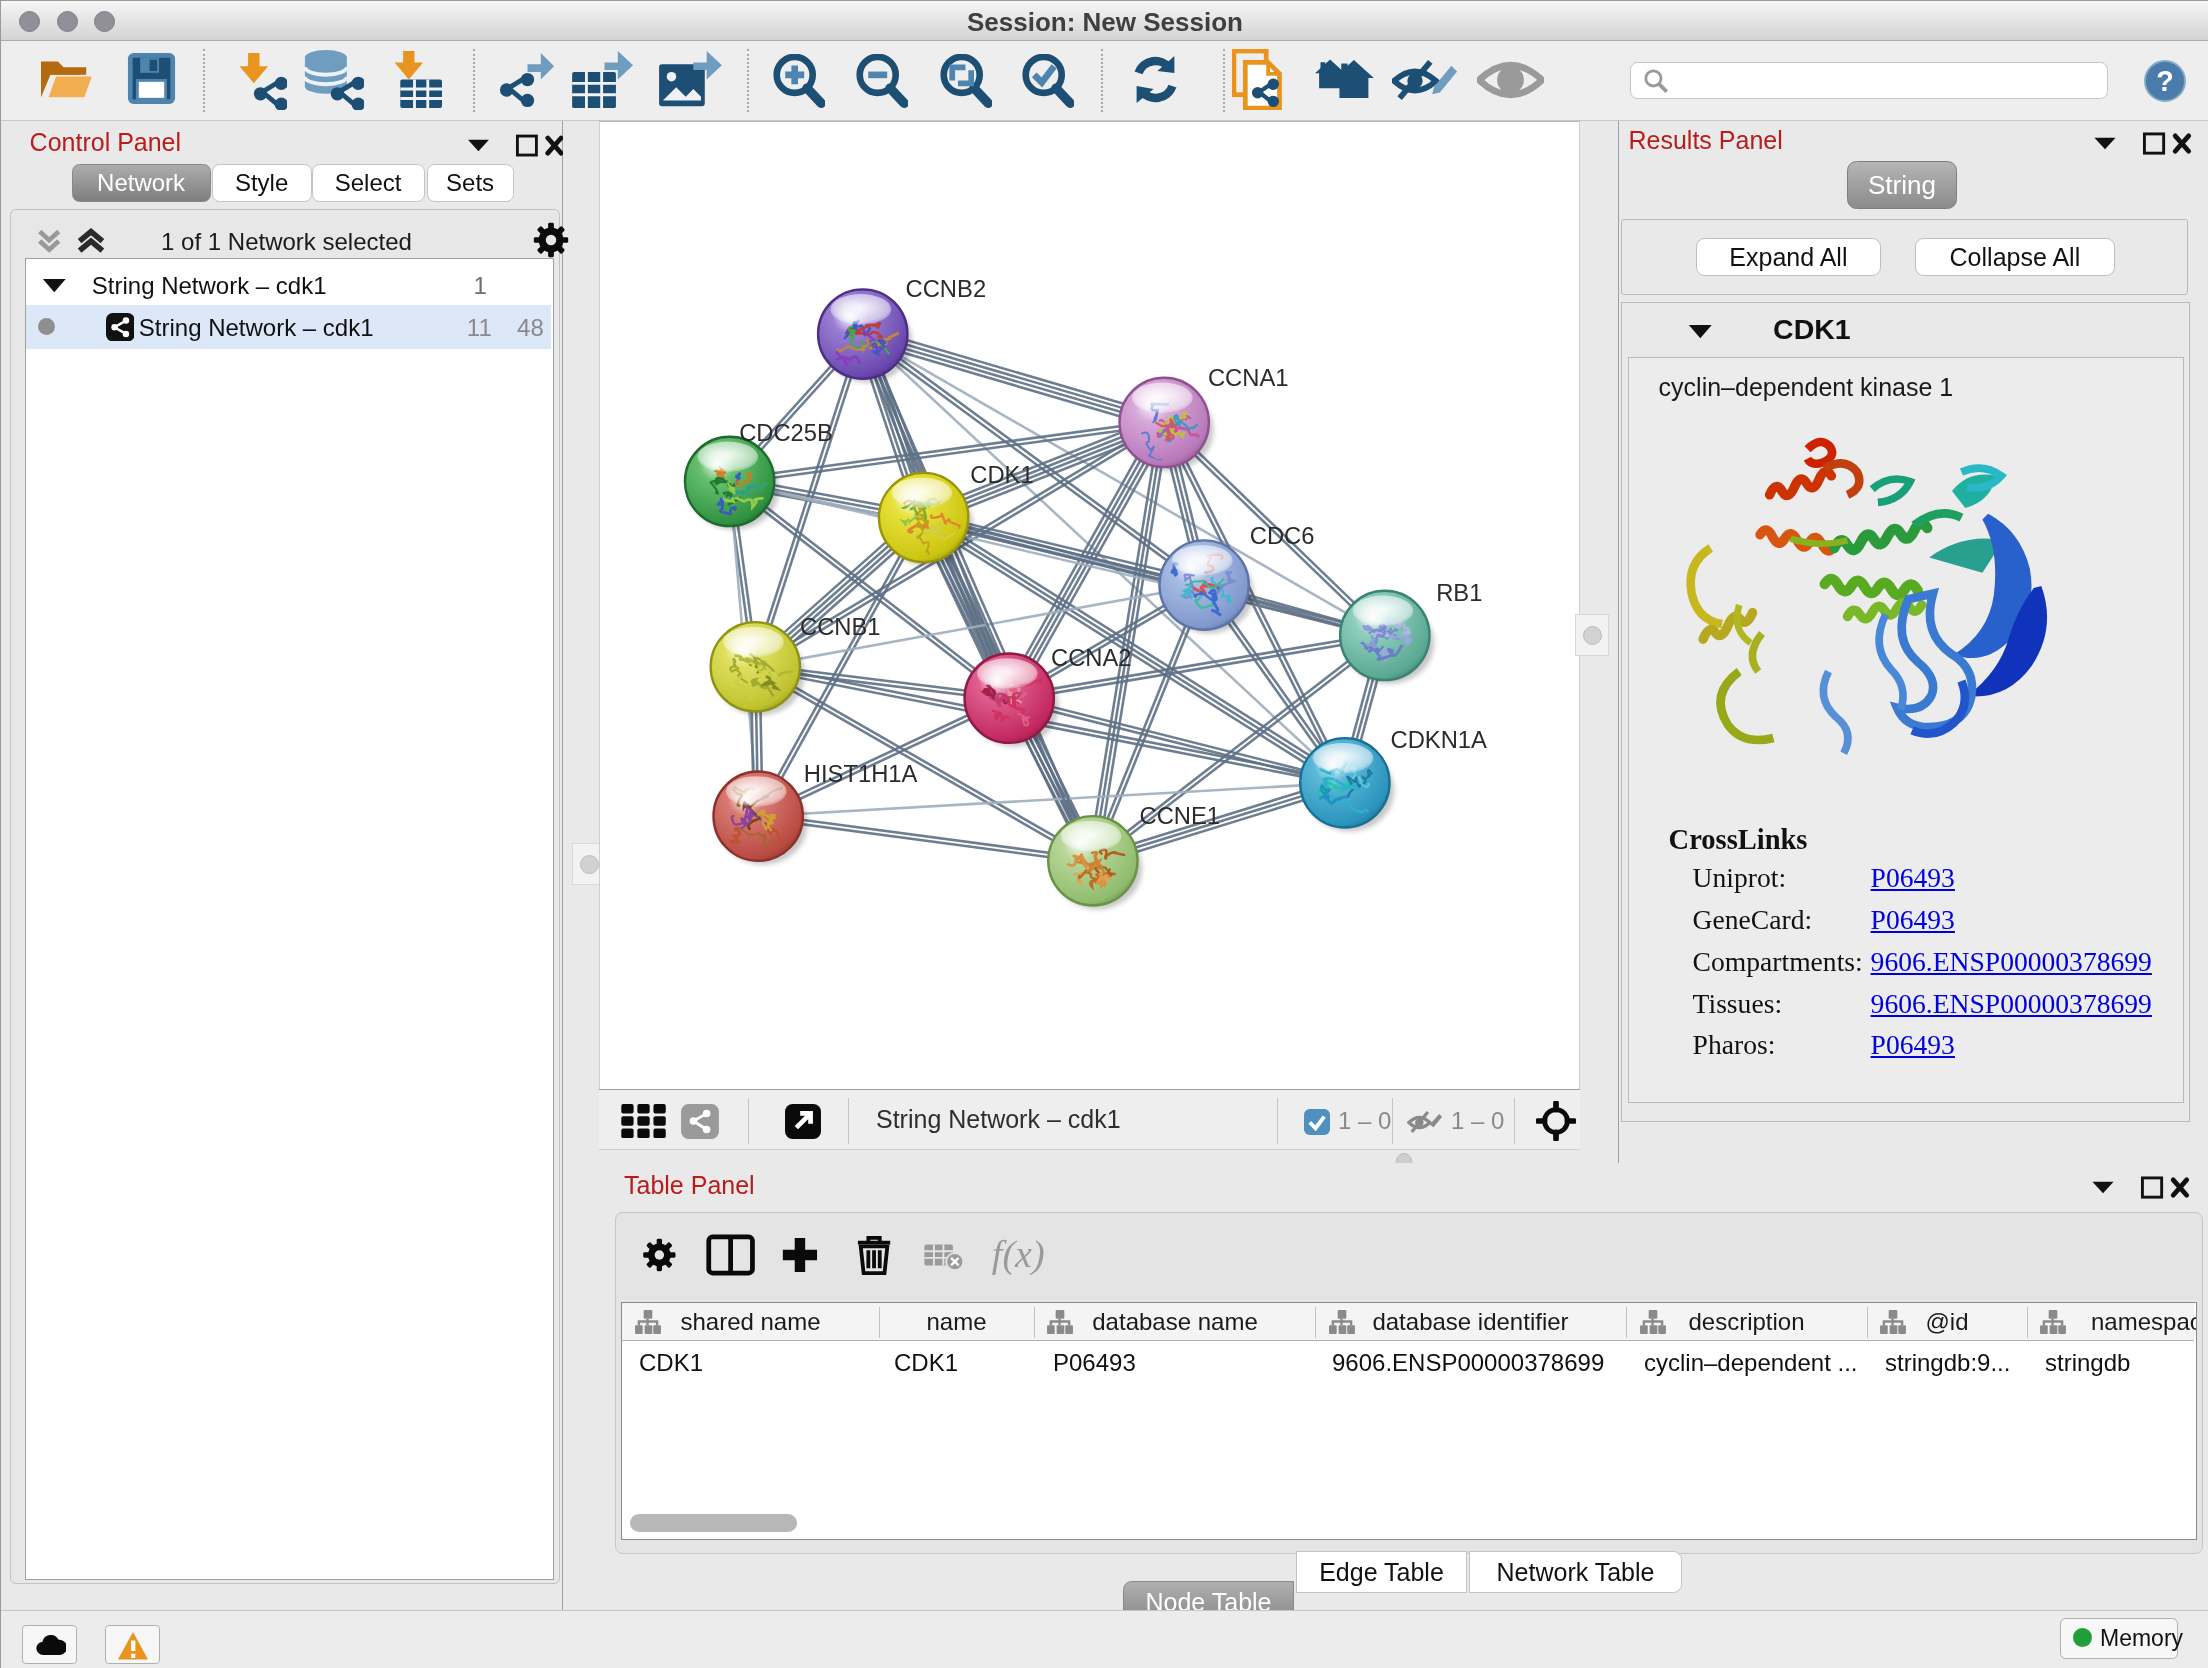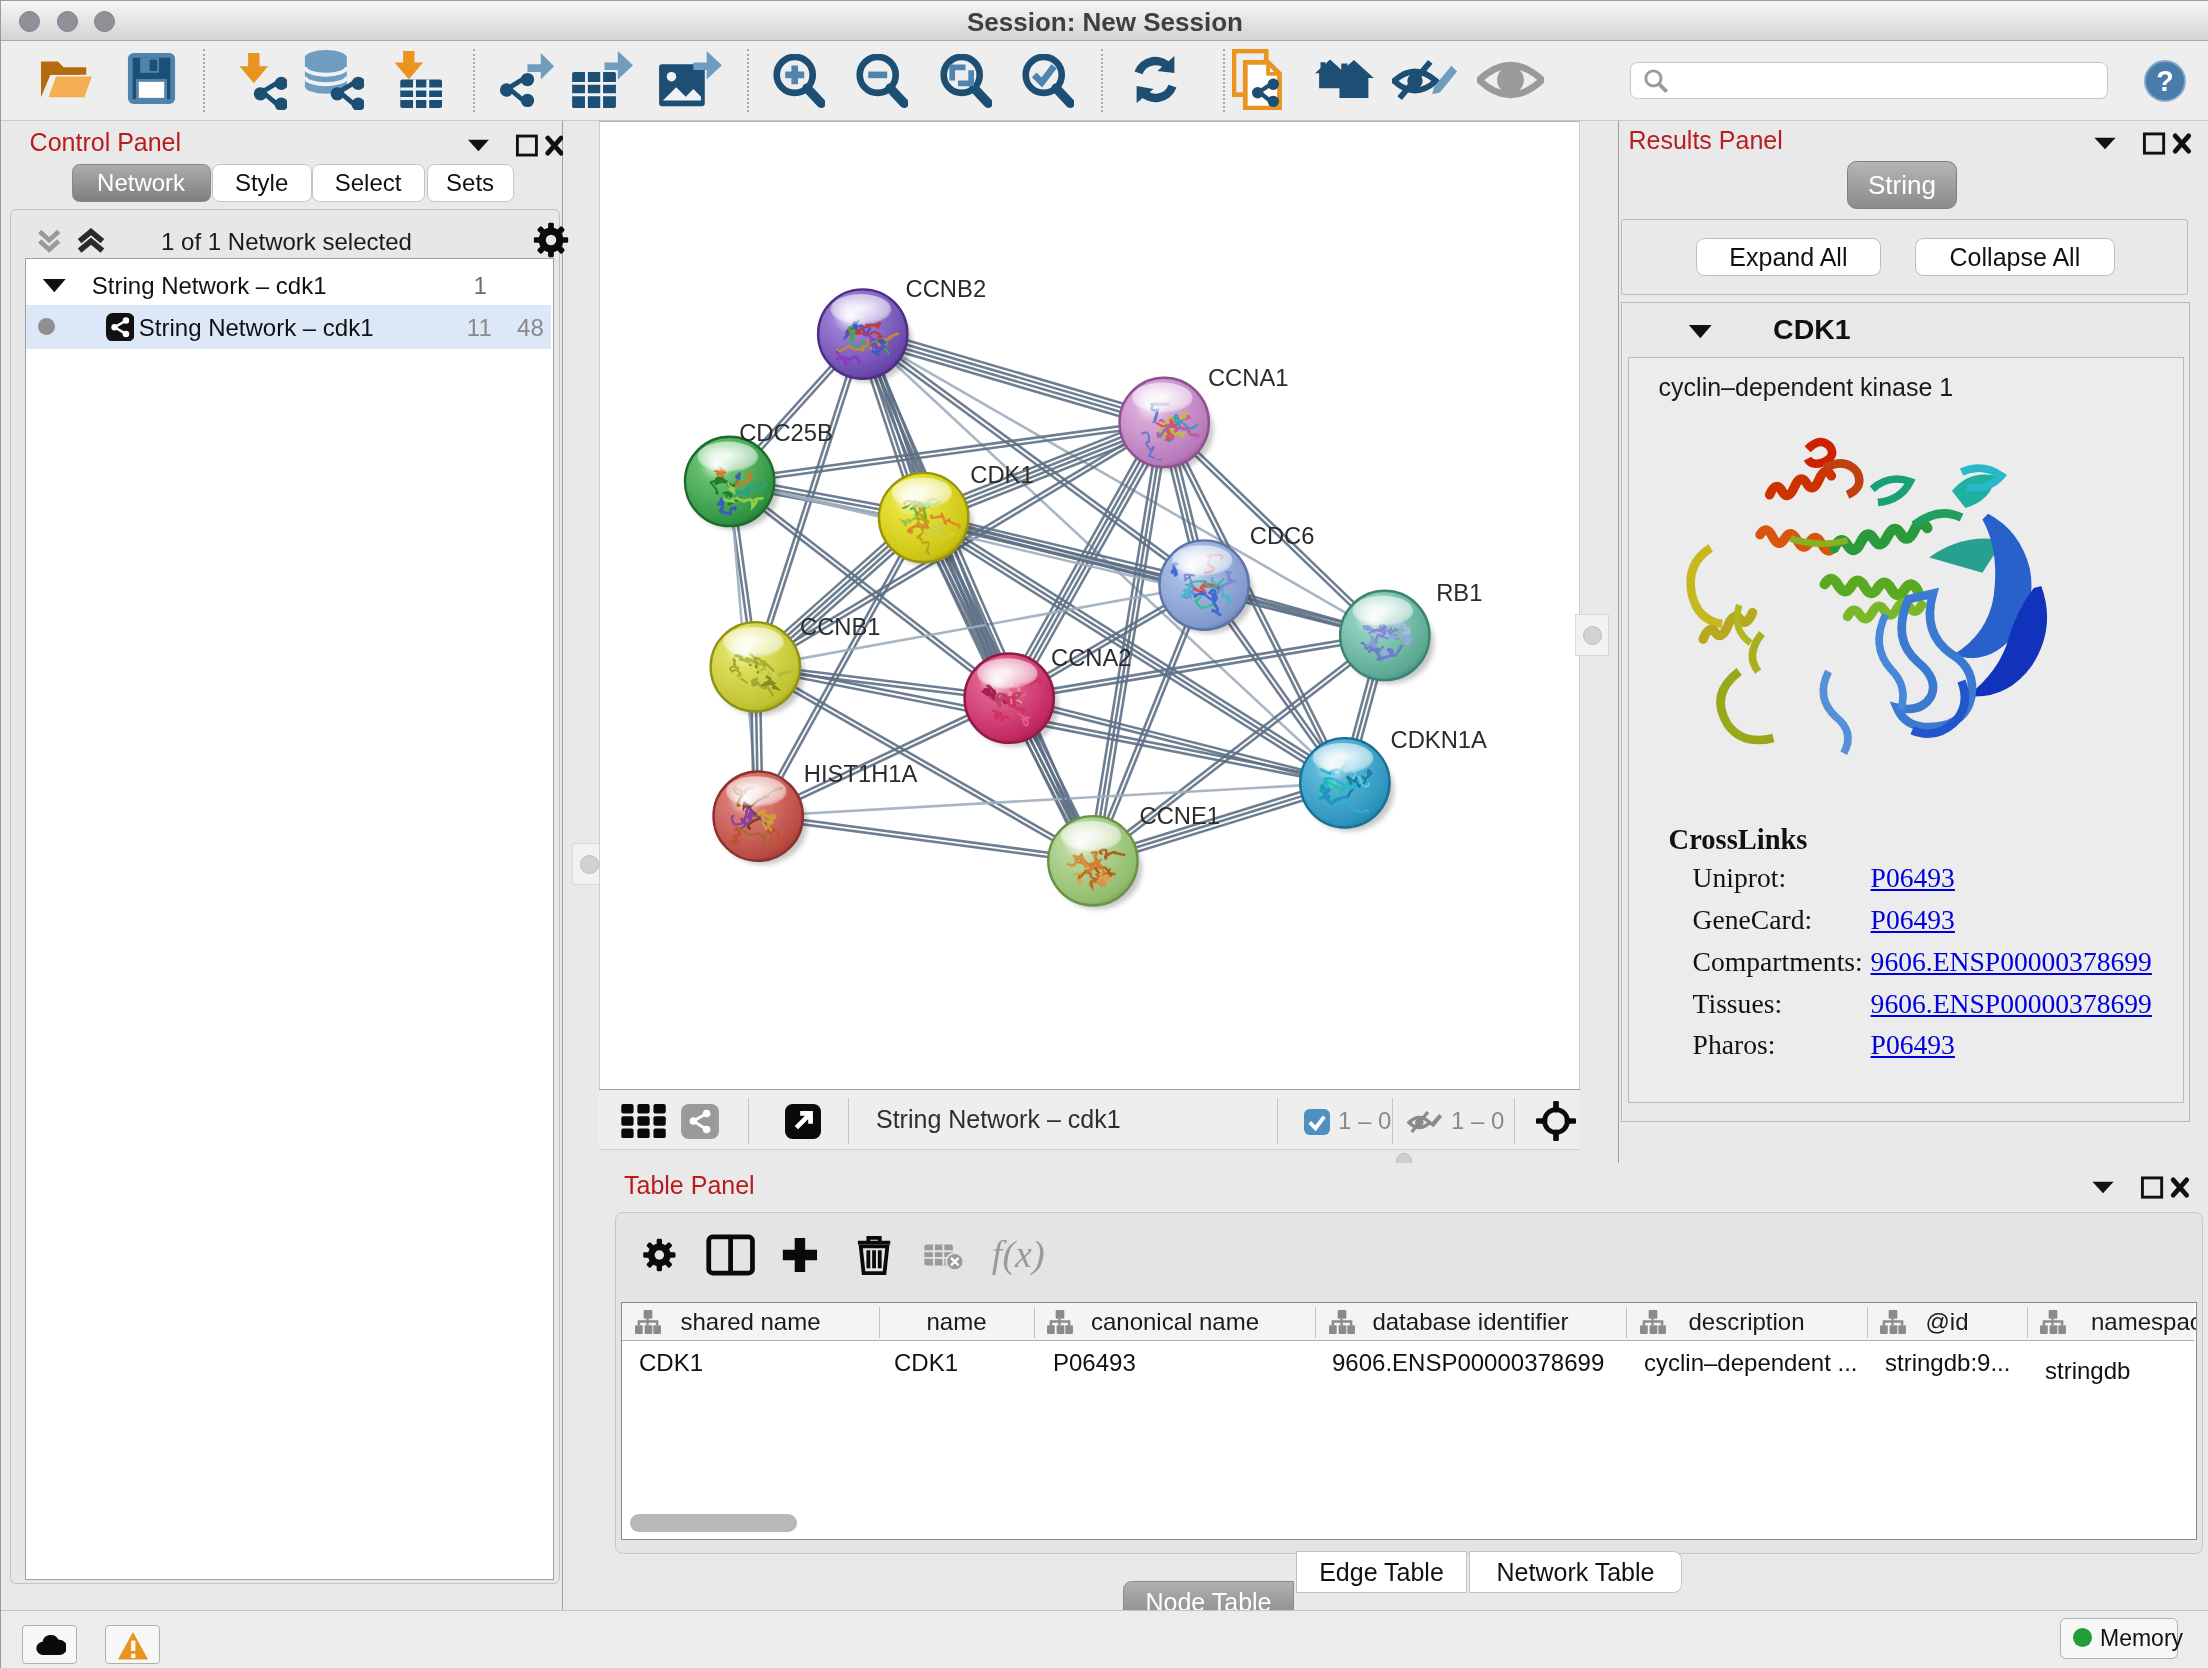--- a/index.html
+++ b/index.html
@@ -828,21 +828,21 @@
         <div class="abs" style="left:412px;top:3.8px;width:1px;height:31px;background:#c2c2c2;"></div>
         <svg class="abs" style="left:425px;top:6.7px;" width="26" height="24" viewBox="0 0 27 25">
           <g fill="#8a8a8a">
             <rect x="9" y="0" width="9" height="9" rx="1"></rect>
             <rect x="0" y="16" width="8" height="9" rx="1"></rect>
             <rect x="10" y="16" width="8" height="9" rx="1"></rect>
             <rect x="19" y="16" width="8" height="9" rx="1"></rect>
             <path d="M13 9 L13 14 M4 16 L4 12 L23 12 L23 16 M13 12 L13 16" stroke="#8a8a8a" stroke-width="2.5" fill="none"></path>
           </g>
         </svg>
-        <div class="abs" style="left:412px;top:4.8px;width:282px;text-align:center;font-size:24px;color:#1a1a1a;">canonical name</div>
+        <div class="abs" style="left:412px;top:4.8px;width:282px;text-align:center;font-size:24px;color:#1a1a1a;">database name</div>
         <div class="abs" style="left:693px;top:3.8px;width:1px;height:31px;background:#c2c2c2;"></div>
         <svg class="abs" style="left:707px;top:6.7px;" width="26" height="24" viewBox="0 0 27 25">
           <g fill="#8a8a8a">
             <rect x="9" y="0" width="9" height="9" rx="1"></rect>
             <rect x="0" y="16" width="8" height="9" rx="1"></rect>
             <rect x="10" y="16" width="8" height="9" rx="1"></rect>
             <rect x="19" y="16" width="8" height="9" rx="1"></rect>
             <path d="M13 9 L13 14 M4 16 L4 12 L23 12 L23 16 M13 12 L13 16" stroke="#8a8a8a" stroke-width="2.5" fill="none"></path>
           </g>
         </svg>
@@ -879,21 +879,21 @@
             <path d="M13 9 L13 14 M4 16 L4 12 L23 12 L23 16 M13 12 L13 16" stroke="#8a8a8a" stroke-width="2.5" fill="none"></path>
           </g>
         </svg>
         <div class="abs" style="left:1469px;top:4.8px;font-size:24px;color:#1a1a1a;">namespace</div>
         <div class="abs" style="left:17px;top:46px;font-size:24px;color:#111;">CDK1</div>
         <div class="abs" style="left:272px;top:46px;font-size:24px;color:#111;">CDK1</div>
         <div class="abs" style="left:431px;top:46px;font-size:24px;color:#111;">P06493</div>
         <div class="abs" style="left:710px;top:46px;font-size:24px;color:#111;">9606.ENSP00000378699</div>
         <div class="abs" style="left:1022px;top:46px;font-size:24px;color:#111;">cyclin–dependent ...</div>
         <div class="abs" style="left:1263px;top:46px;font-size:24px;color:#111;">stringdb:9...</div>
-        <div class="abs" style="left:1423px;top:54px;font-size:24px;color:#111;">stringdb</div>
+        <div class="abs" style="left:1423px;top:46px;font-size:24px;color:#111;">stringdb</div>
         <div class="abs" style="left:7.6px;top:211px;width:167px;height:18px;background:#b8b8b8;border-radius:9.5px;"></div>
       </div>
       <div class="abs" style="left:524px;top:388px;width:171px;height:42px;background:linear-gradient(#b0b0b0,#888);border:1px solid #8a8a8a;border-radius:8.6px 0 0 8.6px;color:#fff;font-size:25px;text-align:center;line-height:40px;margin-top:30px;">Node Table</div>
       <div class="abs" style="left:697px;top:388px;width:171px;height:42px;background:#fff;border:1px solid #c2c2c2;color:#111;font-size:25px;text-align:center;line-height:40px;">Edge Table</div>
       <div class="abs" style="left:870px;top:388px;width:213px;height:42px;background:#fff;border:1px solid #c2c2c2;border-radius:0 8.6px 8.6px 0;color:#111;font-size:25px;text-align:center;line-height:40px;">Network Table</div>
     </div>
     <div class="abs" style="left:0;top:1609px;width:2208px;height:59px;background:#ececec;border-top:1.9px solid #c6c6c6;">
       <div class="abs" style="left:21px;top:14.3px;width:55px;height:39px;background:#f7f7f7;border:1.9px solid #b0b0b0;border-radius:3.8px;">
         <svg style="position:absolute;left:10.5px;top:7.6px;" width="32" height="23" viewBox="0 0 34 24">
           <path d="M10 22 a7 7 0 0 1 -1 -14 a9 9 0 0 1 17 -2 a6.5 6.5 0 0 1 2 16 Z" fill="#0a0a0a"></path>

